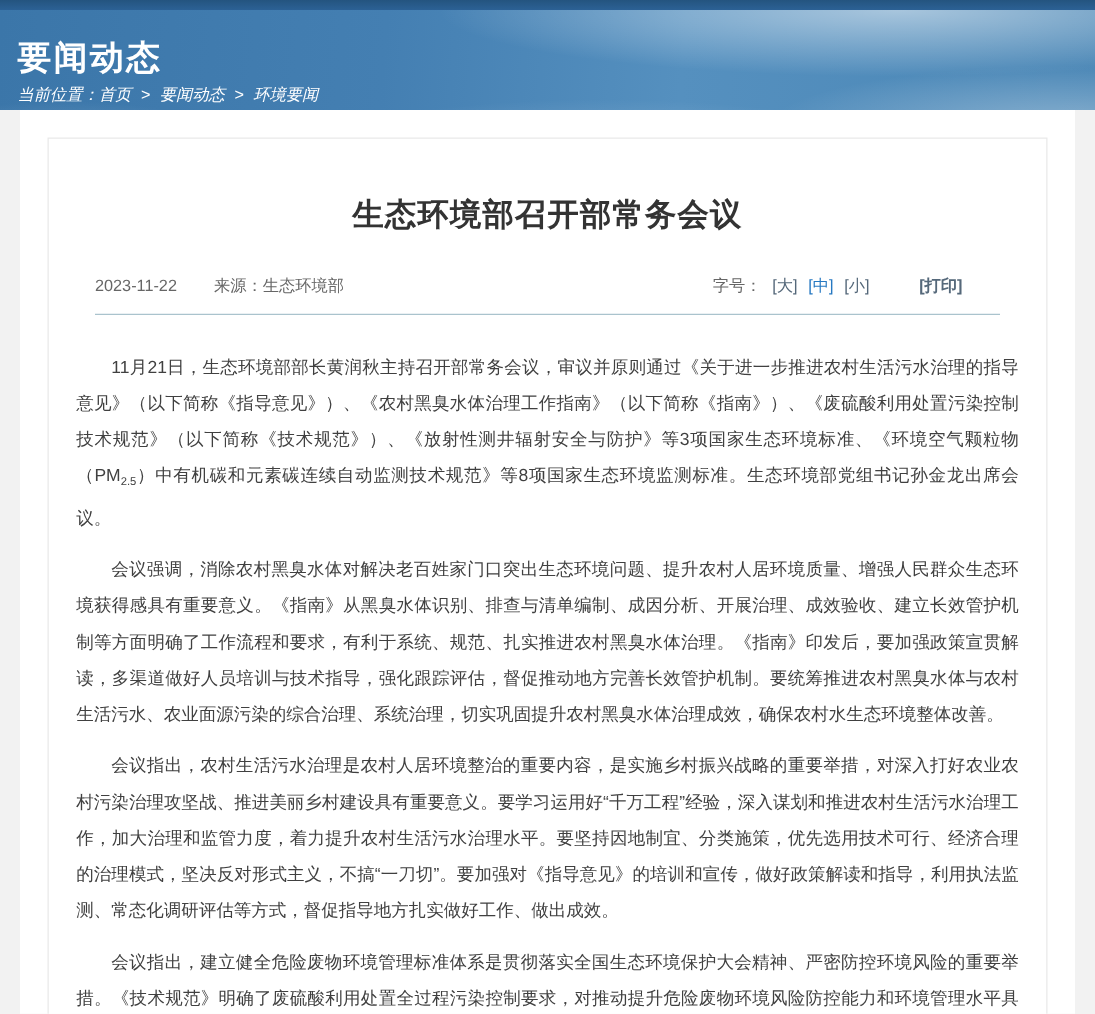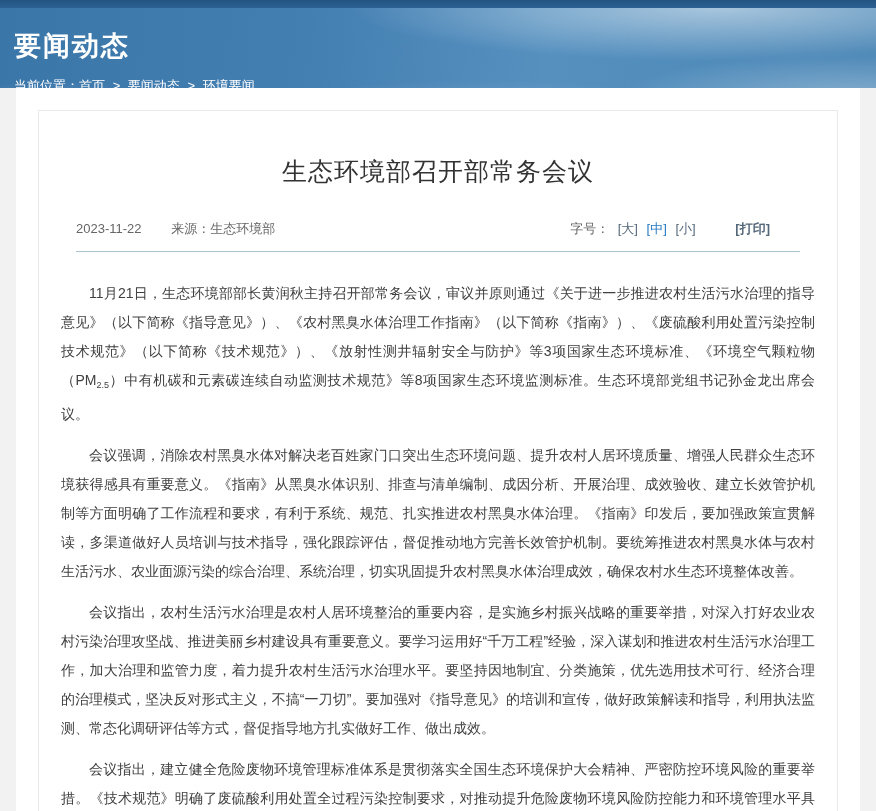--- a/index.html
+++ b/index.html
@@ -23,23 +23,24 @@
       radial-gradient(40% 60% at 98% 80%, rgba(255,255,255,.35), rgba(255,255,255,0) 70%),
       linear-gradient(95deg, #3b76a9 0%, #447fb2 35%, #5590bf 62%, #4b87b6 100%);
   }
   .banner-title {
     color: #ffffff;
     font-size: 27px;
     font-weight: bold;
     letter-spacing: 2px;
   }
   .breadcrumb {
-    margin-top: 13px;
+    margin-top: 3px;
     font-size: 13px;
     color: #ffffff;
+    font-style: italic;
   }
   .breadcrumb a {
     color: #ffffff;
     text-decoration: none;
     cursor: pointer;
   }
   .breadcrumb .sep { margin: 0 4px; }
   .content-wrap {
     padding: 0 16px;
     background: #f2f2f2;
@@ -53,21 +54,21 @@
   }
   .inner-box {
     border: 1px solid #e9e9e9;
     min-height: 678px;
     padding: 44px 22px 20px;
     background: #ffffff;
   }
   .article-title {
     text-align: center;
     font-size: 25px;
-    font-weight: normal;
+    font-weight: bold;
     color: #333333;
     margin-bottom: 32px;
     letter-spacing: 1px;
   }
   .meta-row {
     display: flex;
     justify-content: space-between;
     align-items: flex-start;
     padding: 0 15px;
     font-size: 13px;

